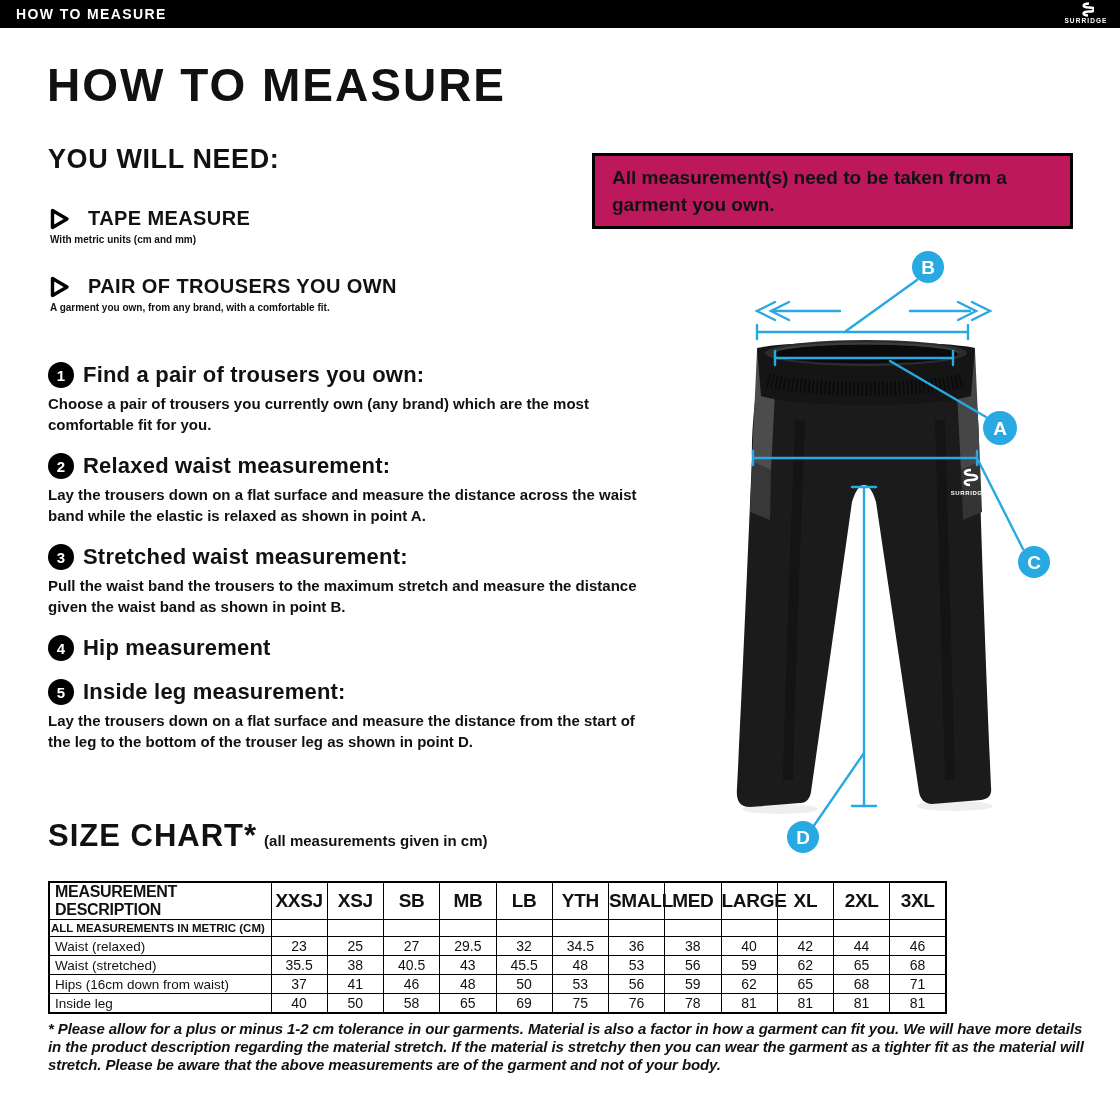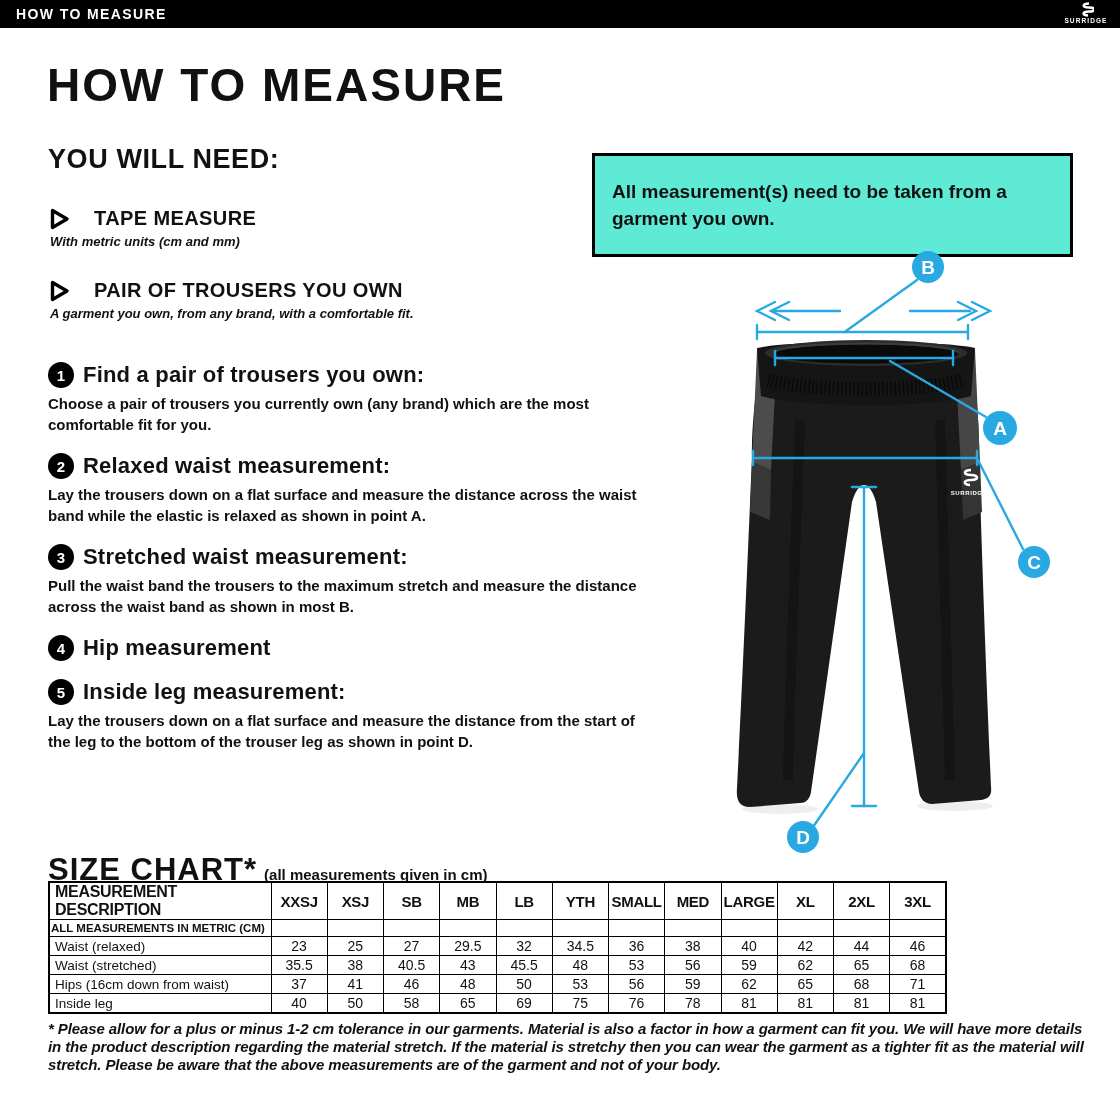--- a/index.html
+++ b/index.html
@@ -16,57 +16,57 @@
                   flex-direction:column; align-items:center; line-height:1; }
   .topbar .brand .brand-word{ font-size:6.5px; font-weight:bold; letter-spacing:1.1px; margin-top:1px; }
 
   h1.page-title{ position:absolute; left:47px; top:58px; margin:0;
                  font-size:46px; font-weight:bold; letter-spacing:2px; }
 
   
   .need{ position:absolute; left:48px; top:144px; width:600px; }
   .need h2{ margin:0 0 32px 0; font-size:27px; font-weight:bold; letter-spacing:0.6px; }
   .need-item{ margin-bottom:30px; }
-  .need-head{ display:flex; align-items:center; gap:24px; }
+  .need-head{ display:flex; align-items:center; gap:18px; }
   .need-label{ font-size:20px; font-weight:bold; letter-spacing:0.4px; }
-  .need-desc{ margin:4px 0 0 2px; font-size:13px; font-weight:bold;font-style:italic; }
+  .need-desc{ margin:4px 0 0 2px; font-size:10px; font-weight:bold; }
 
   
   .steps{ position:absolute; left:48px; top:362px; width:608px; }
   .step{ margin-bottom:18px; }
   .step-head{ display:flex; align-items:center; gap:9px; }
   .badge{ width:26px; height:26px; border-radius:50%; background:#000; color:#fff;
           font-size:15px; font-weight:bold; display:flex; align-items:center;
           justify-content:center; flex:0 0 26px; }
   .step h3{ margin:0; font-size:22px; font-weight:bold; letter-spacing:0.2px; }
   .step p{ margin:5px 0 0 0; font-size:15px; font-weight:bold; line-height:21px; }
 
   
   .notice{ position:absolute; left:592px; top:153px; width:481px; box-sizing:border-box;
-           border:3px solid #000; padding:22px 17px; background:#5eead4; }
+           border:3px solid #000; padding:8px 17px; background:#be185d; }
   .notice p{ margin:0; font-size:19px; font-weight:bold; line-height:27px; }
 
   
   .diagram{ position:absolute; left:728px; top:243px; }
   .ann{ stroke:var(--accent); stroke-width:2.4; fill:none; stroke-linecap:round; }
   .pt-circle{ fill:var(--accent); }
   .pt-letter{ fill:#fff; font-size:19px; font-weight:bold; text-anchor:middle;
               font-family:"Liberation Sans",sans-serif; }
   .garment-brand-text{ fill:#fff; font-size:6px; font-weight:bold; letter-spacing:0.6px;
               text-anchor:middle; font-family:"Liberation Sans",sans-serif; }
 
   
-  .chart-head{ position:absolute; left:48px; top:852px; }
+  .chart-head{ position:absolute; left:48px; top:818px; }
   .chart-title{ font-size:31px; font-weight:bold; letter-spacing:1px; }
   .chart-sub{ font-size:15px; font-weight:bold; margin-left:7px; }
   table.size-chart{ position:absolute; left:48px; top:881px; width:897px;
                     border-collapse:collapse; table-layout:fixed; background:#fff; }
   table.size-chart th, table.size-chart td{ border:1px solid #000; padding:0; text-align:center; }
   table.size-chart{ border:2px solid #000; }
-  table.size-chart th{ font-size:15px; font-weight:bold; height:27px; letter-spacing:-0.3px; }
+  table.size-chart th{ font-size:19px; font-weight:bold; height:27px; letter-spacing:-0.3px; }
   table.size-chart th.c0{ text-align:left; padding-left:5px; font-size:16px; }
   tr.metric-row td{ height:16px; font-size:11.5px; font-weight:bold; }
   tr.metric-row td.c0{ text-align:left; padding-left:1px; }
   tr.data-row td{ height:18px; font-size:14px; }
   tr.data-row td.c0{ text-align:left; padding-left:5px; font-size:13.5px; }
 
   .footnote{ position:absolute; left:48px; top:1020px; width:1040px; margin:0;
              font-size:15px; font-weight:bold; font-style:italic; line-height:18px;
              letter-spacing:-0.1px; }
 </style>
@@ -127,21 +127,21 @@
         <h3>Relaxed waist measurement:</h3>
       </div>
       <p>Lay the trousers down on a flat surface and measure the distance across the waist band while the elastic is relaxed as shown in point A.</p>
     </div>
 
     <div class="step">
       <div class="step-head">
         <span class="badge">3</span>
         <h3>Stretched waist measurement:</h3>
       </div>
-      <p>Pull the waist band the trousers to the maximum stretch and measure the distance across the waist band as shown in most B.</p>
+      <p>Pull the waist band the trousers to the maximum stretch and measure the distance given the waist band as shown in point B.</p>
     </div>
 
     <div class="step">
       <div class="step-head">
         <span class="badge">4</span>
         <h3>Hip measurement</h3>
       </div>
     </div>
 
     <div class="step">

